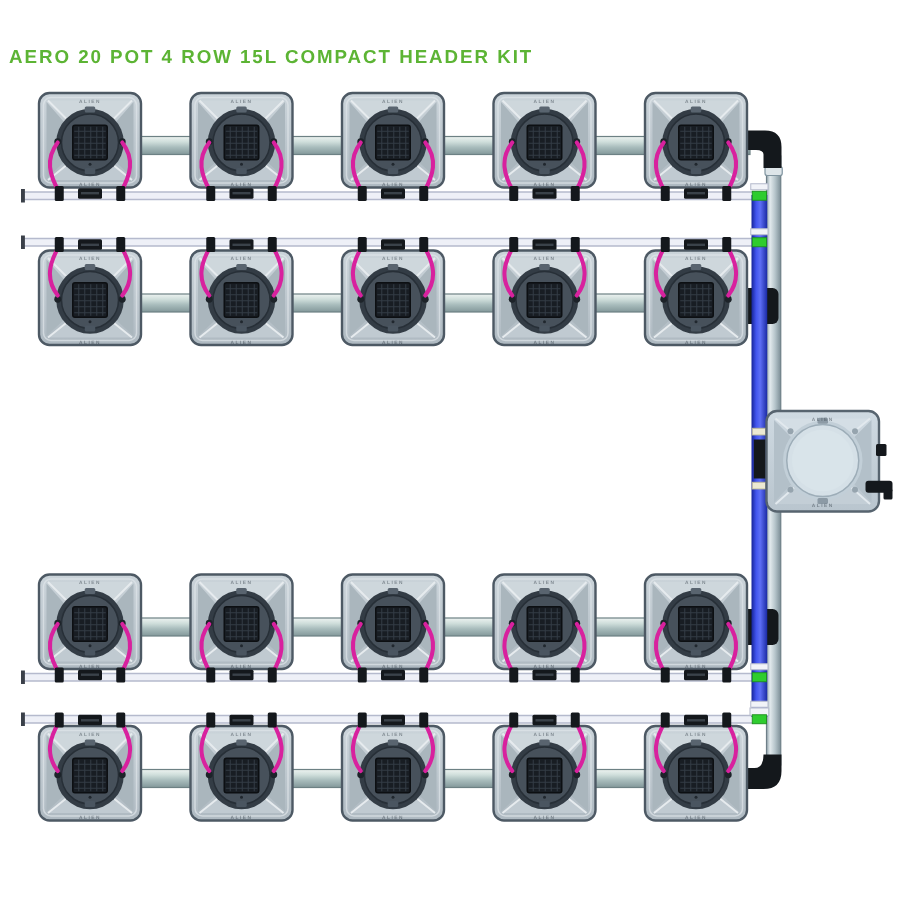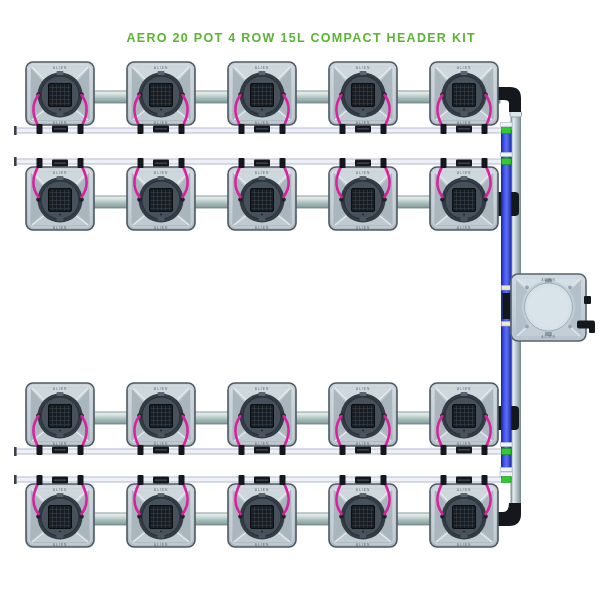--- a/index.html
+++ b/index.html
@@ -5,21 +5,21 @@
   :root{
     --title_green:#5cb434;
     --tube_magenta:#d8219e;
     --connector_green:#2ecc2e;
     --fitting_black:#14181c;
     --background:#ffffff;
   }
   html,body{margin:0;padding:0;background:#f4f4f4;}
   .canvas{position:relative;width:600px;height:600px;background:var(--background);
           font-family:"Liberation Sans",sans-serif;overflow:hidden;}
-  .title{position:absolute;top:31px;left:0;width:476px;text-align:right;
+  .title{position:absolute;top:31px;left:0;width:476px;text-align:left;
          padding-left:6px;box-sizing:border-box;
          font-weight:bold;font-size:12.5px;letter-spacing:1.3px;
          color:var(--title_green);white-space:nowrap;}
   svg{position:absolute;top:0;left:0;}
   .drain{fill:#eef0f7;stroke:#b5bacd;stroke-width:1;}
   .tick{fill:#3a4049;}
   .gpipe{fill:url(#gradPipe);stroke:#6d8184;stroke-width:.8;}
   .blk{fill:var(--fitting_black);}
   .collar{fill:#f1f3f8;stroke:#b7bccd;stroke-width:.7;}
   .green-conn{fill:var(--connector_green);stroke:#1d8f1d;stroke-width:.6;}

